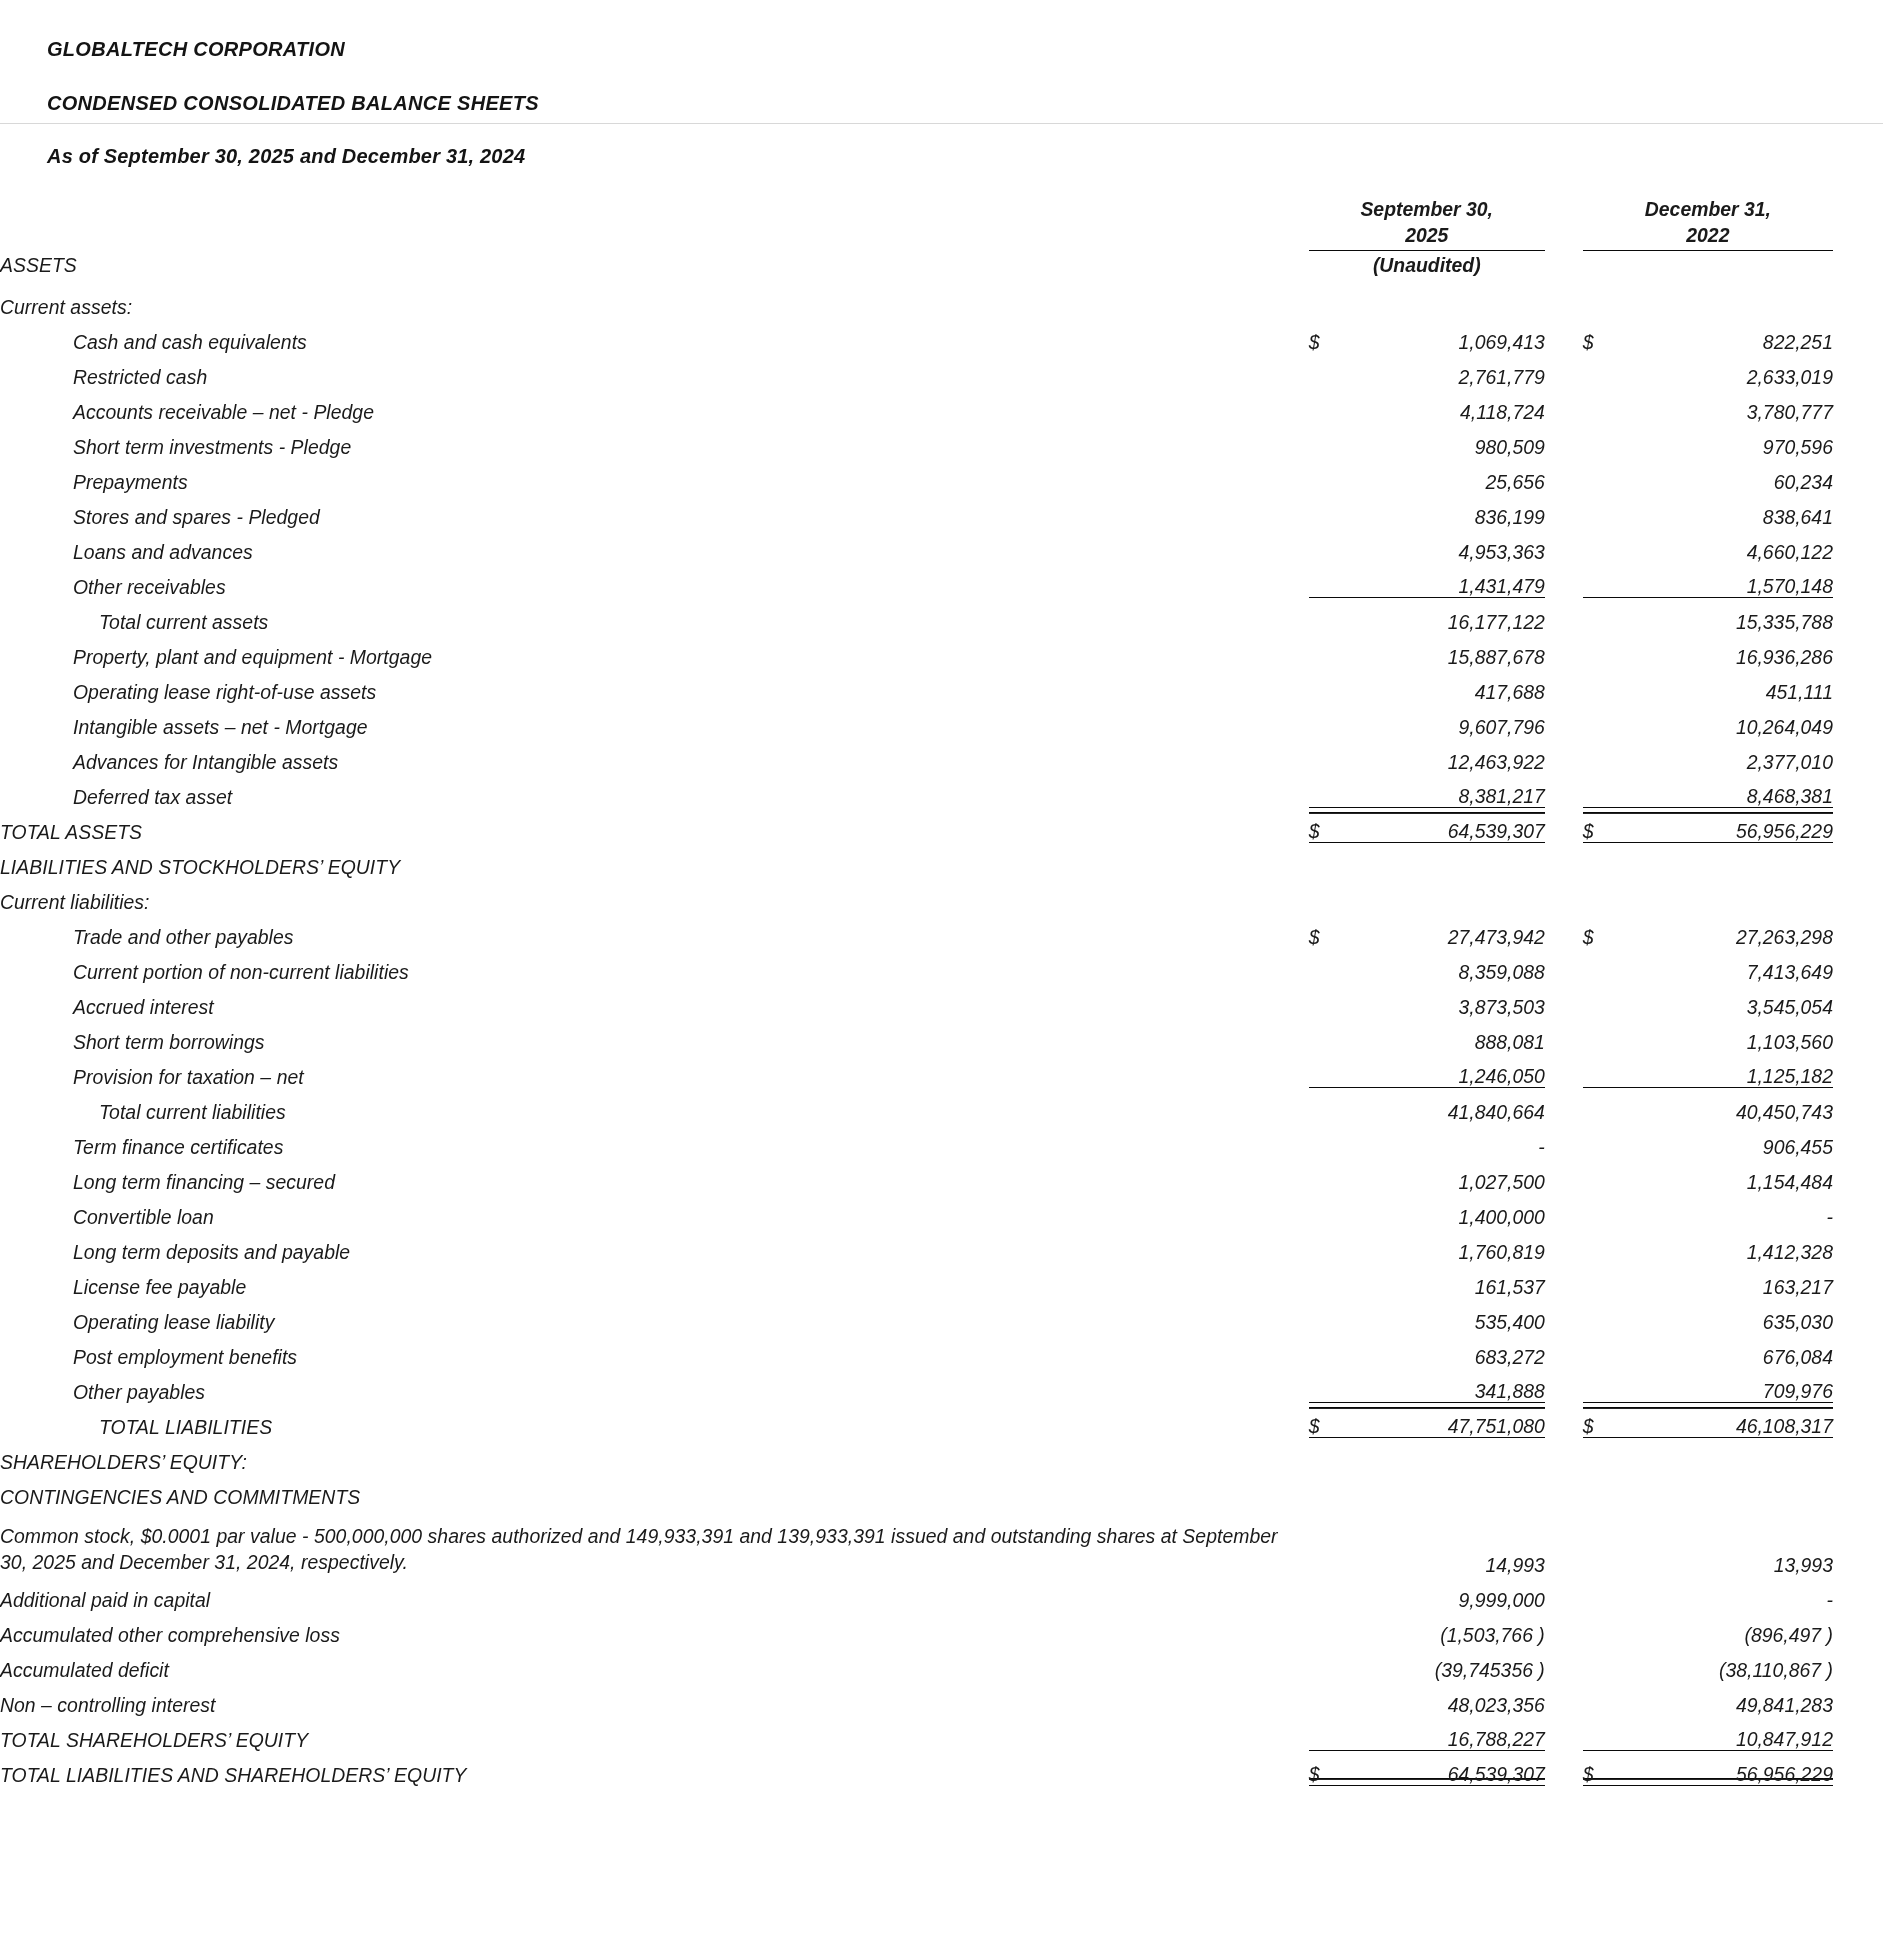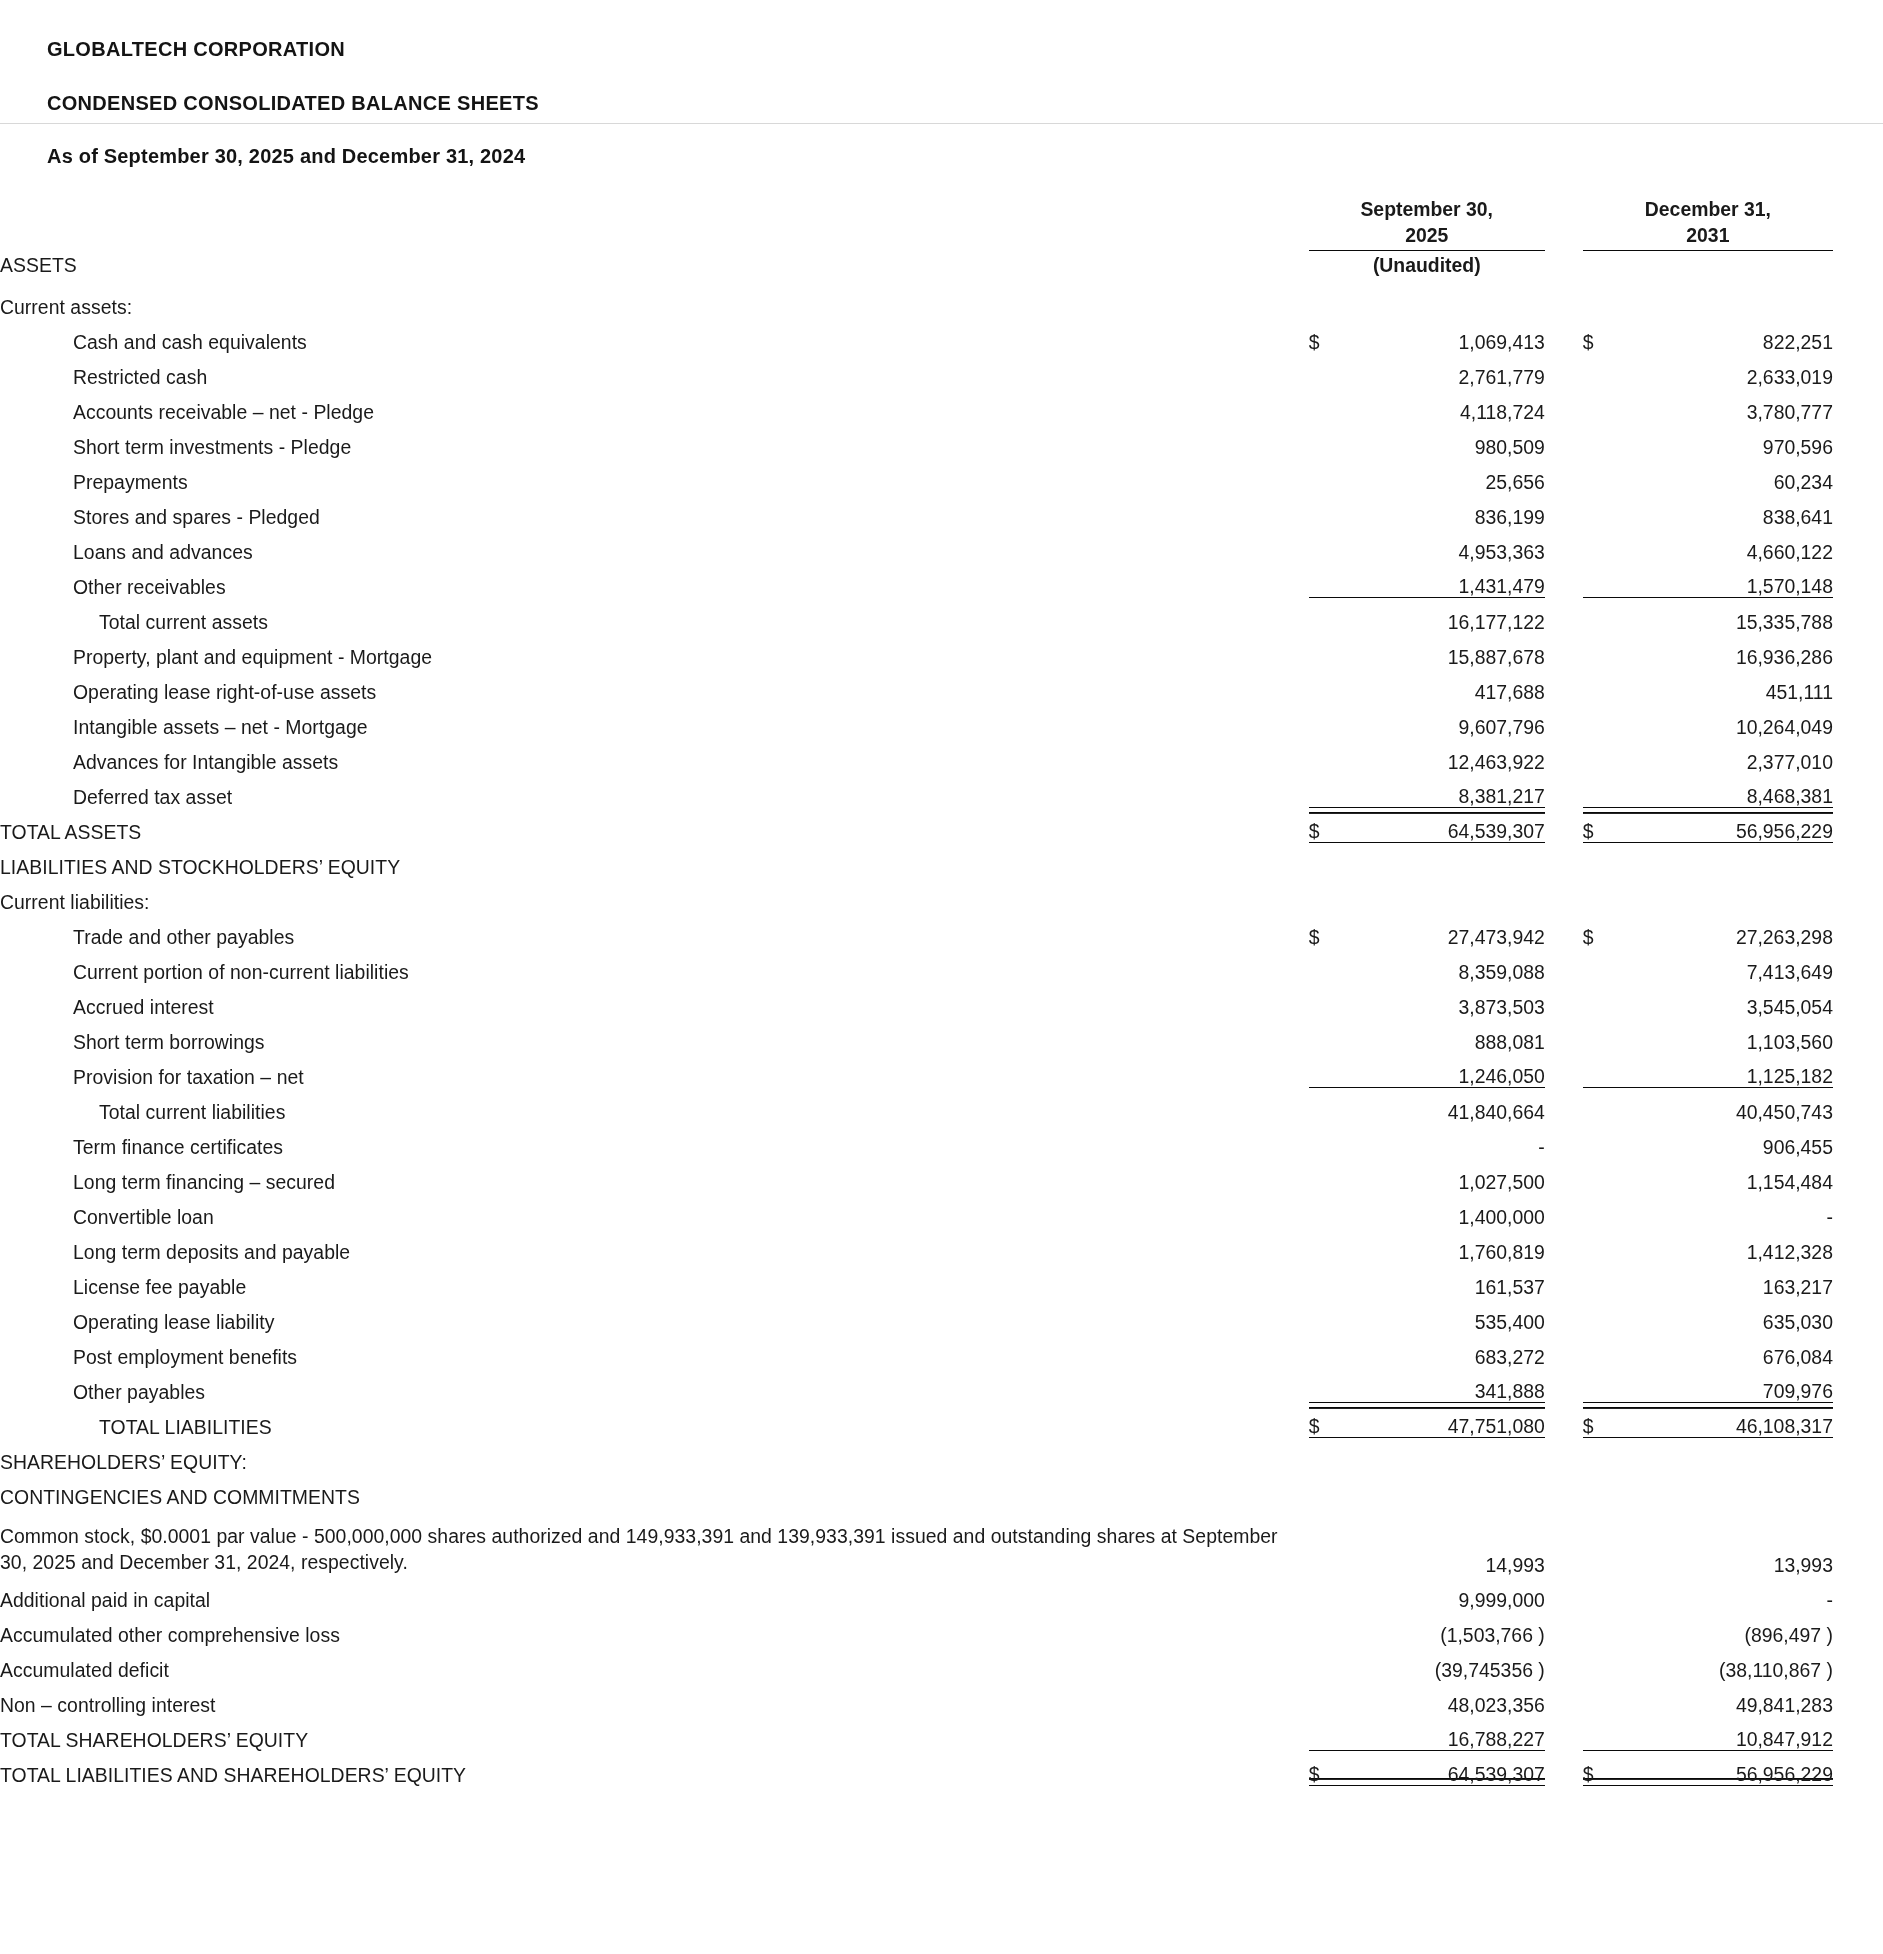--- a/index.html
+++ b/index.html
@@ -13,20 +13,21 @@
     height: 1955px;
     font-family: "Liberation Sans", sans-serif;
     color: #1a1a1a;
     -webkit-font-smoothing: antialiased;
   }
   .page {
     position: relative;
     width: 1883px;
     height: 1934px;
     padding: 0;
+    font-style: italic;
   }
 
   
   .doc-header {
     padding: 39px 0 0 47px;
   }
   .doc-header .line {
     font-weight: bold;
     font-size: 20px;
     letter-spacing: 0.3px;
@@ -168,21 +169,21 @@
 
       <tr class="datehdr">
         <td></td>
         <td class="hdrcell hdr-underline" colspan="2">
           <div>September 30,</div>
           <div>2025</div>
         </td>
         <td></td>
         <td class="hdrcell hdr-underline" colspan="2">
           <div>December 31,</div>
-          <div>2031</div>
+          <div>2022</div>
         </td>
         <td></td>
       </tr>
       <tr class="unaud">
         <td class="label" style="text-align:left;font-weight:normal;">ASSETS</td>
         <td colspan="2">(Unaudited)</td>
         <td></td>
         <td colspan="2"></td>
         <td></td>
       </tr>

